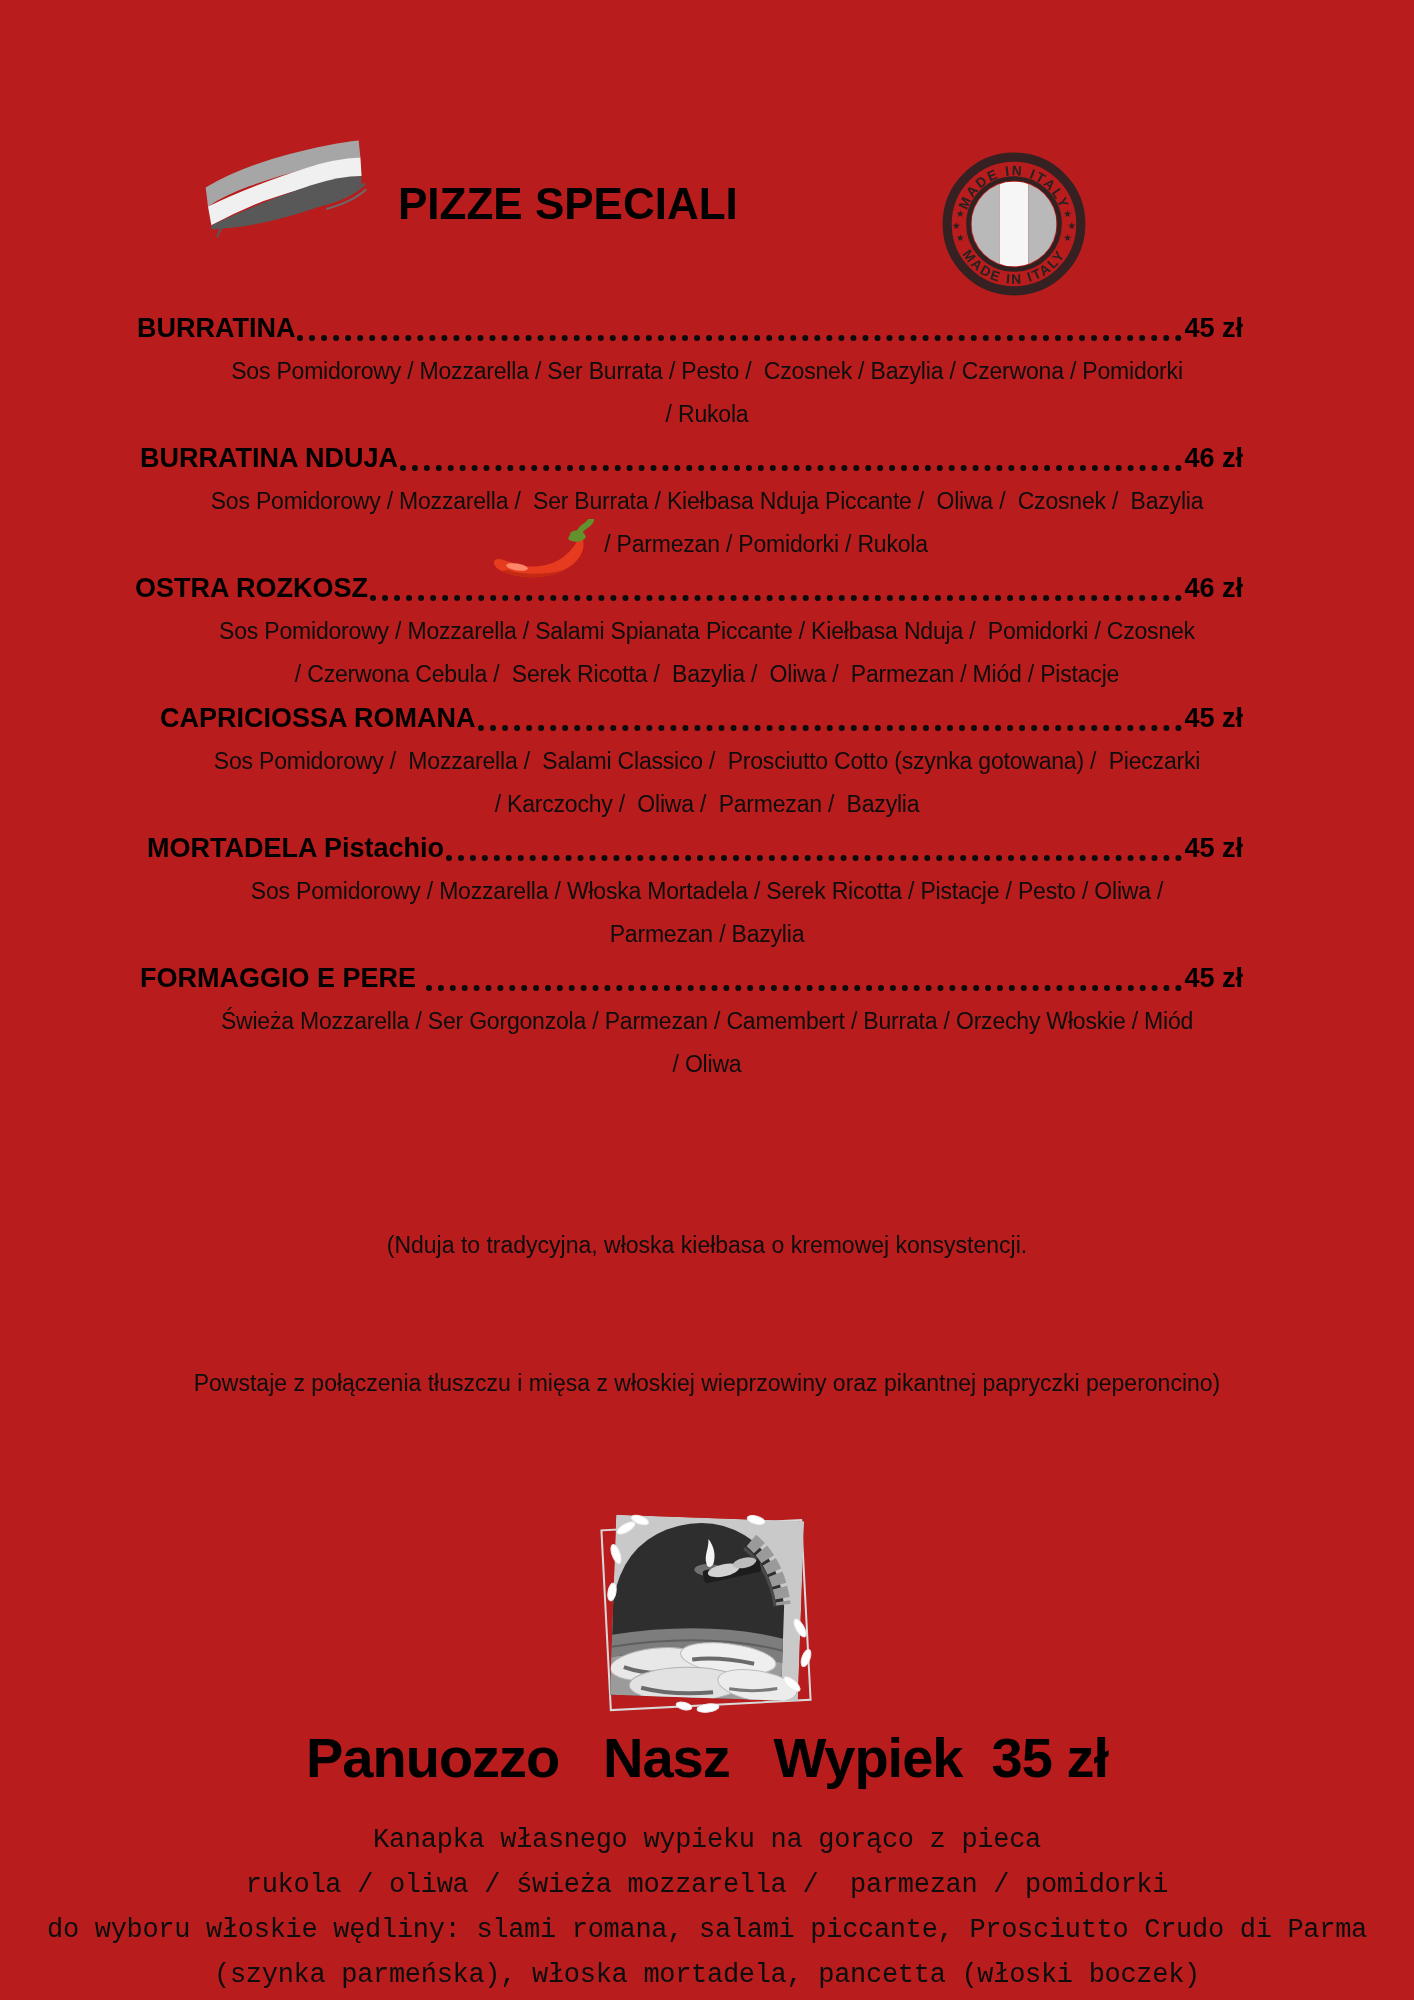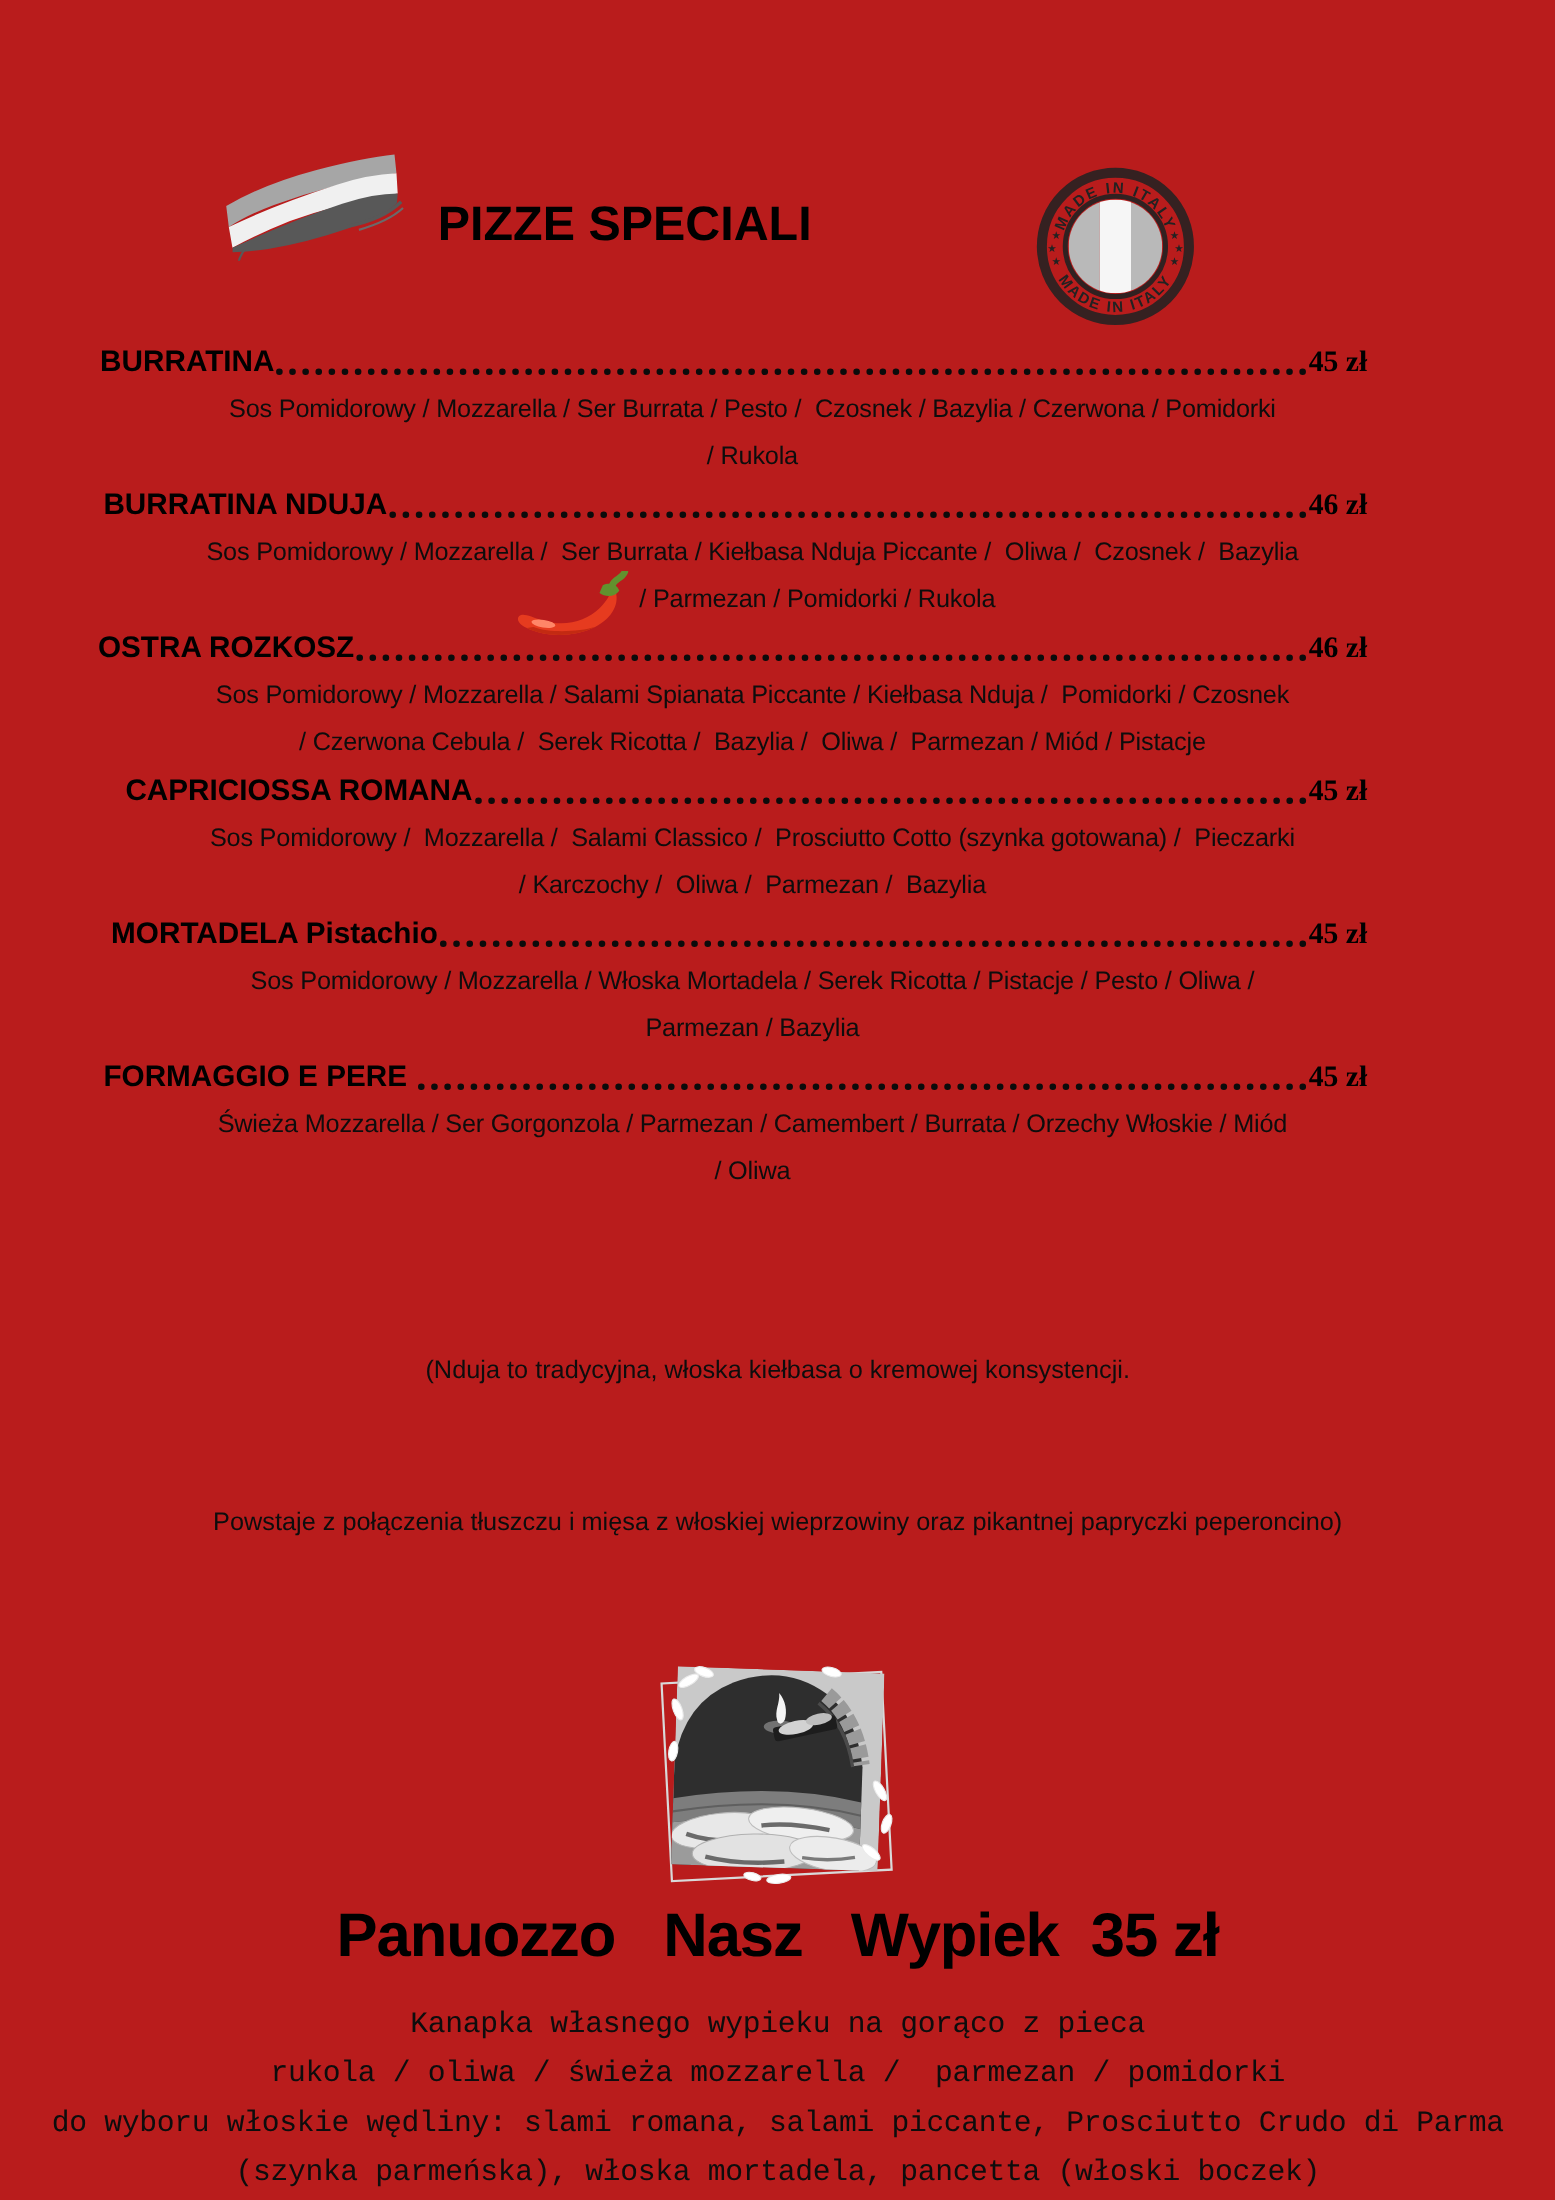--- a/index.html
+++ b/index.html
@@ -6,32 +6,32 @@
   body{width:1414px;height:2000px;font-family:"Liberation Sans",sans-serif;color:#000;}
   .page{position:relative;width:1414px;height:2000px;overflow:hidden;background:#b91c1c;}
 
   
   .brush{position:absolute;left:188px;top:132px;}
   .page-title{position:absolute;left:398px;top:180px;margin:0;font-size:44px;line-height:48px;
               font-weight:bold;letter-spacing:0;white-space:pre;}
   .stamp{position:absolute;left:938px;top:146px;}
 
   
-  .menu{padding:306px 120px 0 74px;}
+  .menu{padding:306px 120px 0 120px;}
   .item{}
   .item-title{display:flex;align-items:baseline;font-weight:bold;font-size:27px;line-height:44px;
               padding:0 51px 0 17px;}
   .item:nth-of-type(2) .item-title{padding-left:20px;align-items:flex-end;}
   .item:nth-of-type(3) .item-title{padding-left:15px;}
   .item:nth-of-type(4) .item-title{padding-left:40px;}
   .item:nth-of-type(5) .item-title{padding-left:27px;}
   .item:nth-of-type(6) .item-title{padding-left:20px;}
   .item-name{white-space:pre;}
   .leader{flex:1;border-bottom:6px dotted #0b0b0b;align-self:flex-end;margin:0 2px 9px 2px;min-width:30px;}
-  .price{white-space:pre;font-family:Liberation Serif, serif;}
+  .price{white-space:pre;}
   .ing{text-align:center;font-size:23px;line-height:43px;letter-spacing:-0.2px;white-space:pre-wrap;color:#0d0d0d;}
   .chili-line{display:flex;align-items:center;justify-content:center;height:43px;}
   .chili{position:relative;top:5px;margin-right:6px;flex:0 0 auto;}
 
   
   .note{margin-top:44px;text-align:center;font-size:23px;line-height:46px;white-space:pre-wrap;color:#0d0d0d;}
 
   
   .photo-wrap{width:226px;margin:10px auto 0 auto;position:relative;left:2px;}
 

